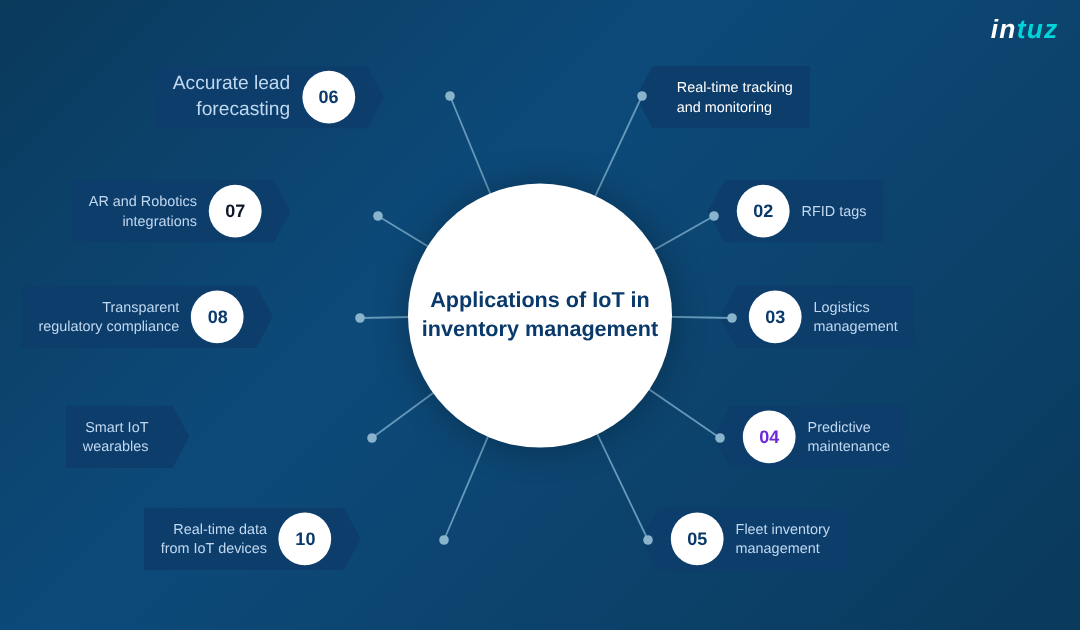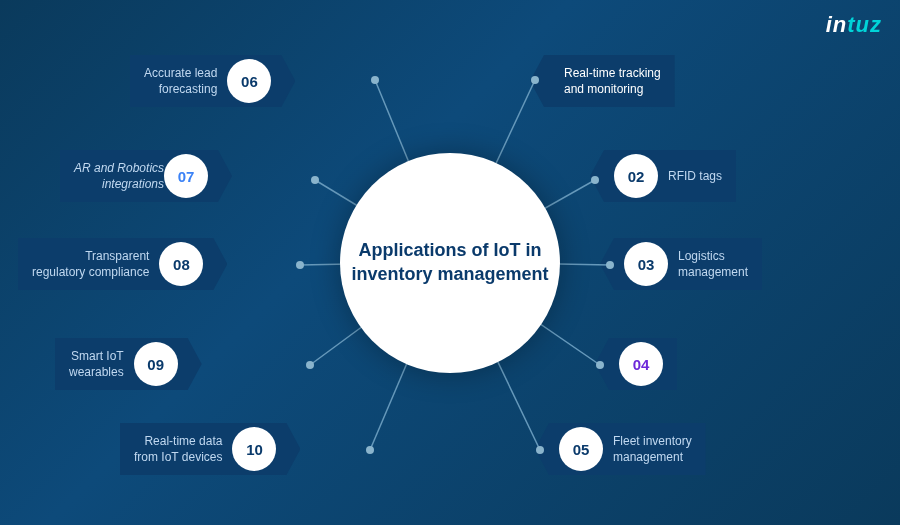--- a/index.html
+++ b/index.html
@@ -99,43 +99,42 @@
   <circle cx="600" cy="365" r="4" fill="#8ab4cc"></circle>
   <circle cx="540" cy="450" r="4" fill="#8ab4cc"></circle>
 </svg>
 
 <div class="center-circle">
   <div class="center-text">Applications of IoT in inventory management</div>
 </div>
 
 <div style="position:absolute; top:55px; left:130px; display:flex; align-items:center;">
   <div style="background:#0c3d6b; display:flex; align-items:center; height:52px; padding:0 8px 0 14px; clip-path:polygon(0 0, calc(100% - 14px) 0, 100% 50%, calc(100% - 14px) 100%, 0 100%); padding-right:24px;">
-    <div style="font-size:12px; color:#c0d8f0; font-weight:500; line-height:1.35; text-align:right; margin-right:10px; white-space:nowrap;">Accurate lead<br>forecasting</div>
+    <div style="font-size:16px; color:#c0d8f0; font-weight:500; line-height:1.35; text-align:right; margin-right:10px; white-space:nowrap;">Accurate lead<br>forecasting</div>
     <div style="width:44px;height:44px;border-radius:50%;background:#fff;display:flex;align-items:center;justify-content:center;font-size:15px;font-weight:700;color:#0a3a6b;flex-shrink:0;">06</div>
   </div>
 </div>
 
 <div style="position:absolute; top:150px; left:60px; display:flex; align-items:center;">
   <div style="background:#0c3d6b; display:flex; align-items:center; height:52px; padding:0 8px 0 14px; clip-path:polygon(0 0, calc(100% - 14px) 0, 100% 50%, calc(100% - 14px) 100%, 0 100%); padding-right:24px;">
-    <div style="font-size:12px; color:#c0d8f0; font-weight:500; line-height:1.35; text-align:right; white-space:nowrap;font-style:italic;">AR and Robotics<br>integrations</div>
-    <div style="width:44px;height:44px;border-radius:50%;background:#fff;display:flex;align-items:center;justify-content:center;font-size:15px;font-weight:700;color:#3b82f6;flex-shrink:0;">07</div>
+    <div style="font-size:12px; color:#c0d8f0; font-weight:500; line-height:1.35; text-align:right; margin-right:10px; white-space:nowrap;">AR and Robotics<br>integrations</div>
+    <div style="width:44px;height:44px;border-radius:50%;background:#fff;display:flex;align-items:center;justify-content:center;font-size:15px;font-weight:700;color:#0f172a;flex-shrink:0;">07</div>
   </div>
 </div>
 
 <div style="position:absolute; top:238px; left:18px; display:flex; align-items:center;">
   <div style="background:#0c3d6b; display:flex; align-items:center; height:52px; padding:0 8px 0 14px; clip-path:polygon(0 0, calc(100% - 14px) 0, 100% 50%, calc(100% - 14px) 100%, 0 100%); padding-right:24px;">
     <div style="font-size:12px; color:#c0d8f0; font-weight:500; line-height:1.35; text-align:right; margin-right:10px; white-space:nowrap;">Transparent<br>regulatory compliance</div>
     <div style="width:44px;height:44px;border-radius:50%;background:#fff;display:flex;align-items:center;justify-content:center;font-size:15px;font-weight:700;color:#0a3a6b;flex-shrink:0;">08</div>
   </div>
 </div>
 
 <div style="position:absolute; top:338px; left:55px; display:flex; align-items:center;">
   <div style="background:#0c3d6b; display:flex; align-items:center; height:52px; padding:0 8px 0 14px; clip-path:polygon(0 0, calc(100% - 14px) 0, 100% 50%, calc(100% - 14px) 100%, 0 100%); padding-right:24px;">
     <div style="font-size:12px; color:#c0d8f0; font-weight:500; line-height:1.35; text-align:right; margin-right:10px; white-space:nowrap;">Smart IoT<br>wearables</div>
-    <div style="width:44px;height:44px;border-radius:50%;background:#fff;display:flex;align-items:center;justify-content:center;font-size:15px;font-weight:700;color:#0a3a6b;flex-shrink:0;">09</div>
   </div>
 </div>
 
 <div style="position:absolute; top:423px; left:120px; display:flex; align-items:center;">
   <div style="background:#0c3d6b; display:flex; align-items:center; height:52px; padding:0 8px 0 14px; clip-path:polygon(0 0, calc(100% - 14px) 0, 100% 50%, calc(100% - 14px) 100%, 0 100%); padding-right:24px;">
     <div style="font-size:12px; color:#c0d8f0; font-weight:500; line-height:1.35; text-align:right; margin-right:10px; white-space:nowrap;">Real-time data<br>from IoT devices</div>
     <div style="width:44px;height:44px;border-radius:50%;background:#fff;display:flex;align-items:center;justify-content:center;font-size:15px;font-weight:700;color:#0a3a6b;flex-shrink:0;">10</div>
   </div>
 </div>
 
@@ -155,20 +154,21 @@
 <div style="position:absolute; top:238px; left:600px; display:flex; align-items:center;">
   <div style="background:#0c3d6b; display:flex; align-items:center; height:52px; clip-path:polygon(14px 0, 100% 0, 100% 100%, 14px 100%, 0 50%); padding:0 14px 0 24px;">
     <div style="width:44px;height:44px;border-radius:50%;background:#fff;display:flex;align-items:center;justify-content:center;font-size:15px;font-weight:700;color:#0a3a6b;flex-shrink:0;">03</div>
     <div style="font-size:12px; color:#c0d8f0; font-weight:500; line-height:1.35; text-align:left; margin-left:10px; white-space:nowrap;">Logistics<br>management</div>
   </div>
 </div>
 
 <div style="position:absolute; top:338px; left:595px; display:flex; align-items:center;">
   <div style="background:#0c3d6b; display:flex; align-items:center; height:52px; clip-path:polygon(14px 0, 100% 0, 100% 100%, 14px 100%, 0 50%); padding:0 14px 0 24px;">
     <div style="width:44px;height:44px;border-radius:50%;background:#fff;display:flex;align-items:center;justify-content:center;font-size:15px;font-weight:700;color:#6d28d9;flex-shrink:0;">04</div>
+    <div style="font-size:12px; color:#c0d8f0; font-weight:500; line-height:1.35; text-align:left; margin-left:10px; white-space:nowrap;">Predictive<br>maintenance</div>
   </div>
 </div>
 
 <div style="position:absolute; top:423px; left:535px; display:flex; align-items:center;">
   <div style="background:#0c3d6b; display:flex; align-items:center; height:52px; clip-path:polygon(14px 0, 100% 0, 100% 100%, 14px 100%, 0 50%); padding:0 14px 0 24px;">
     <div style="width:44px;height:44px;border-radius:50%;background:#fff;display:flex;align-items:center;justify-content:center;font-size:15px;font-weight:700;color:#0a3a6b;flex-shrink:0;">05</div>
     <div style="font-size:12px; color:#c0d8f0; font-weight:500; line-height:1.35; text-align:left; margin-left:10px; white-space:nowrap;">Fleet inventory<br>management</div>
   </div>
 </div>
 

